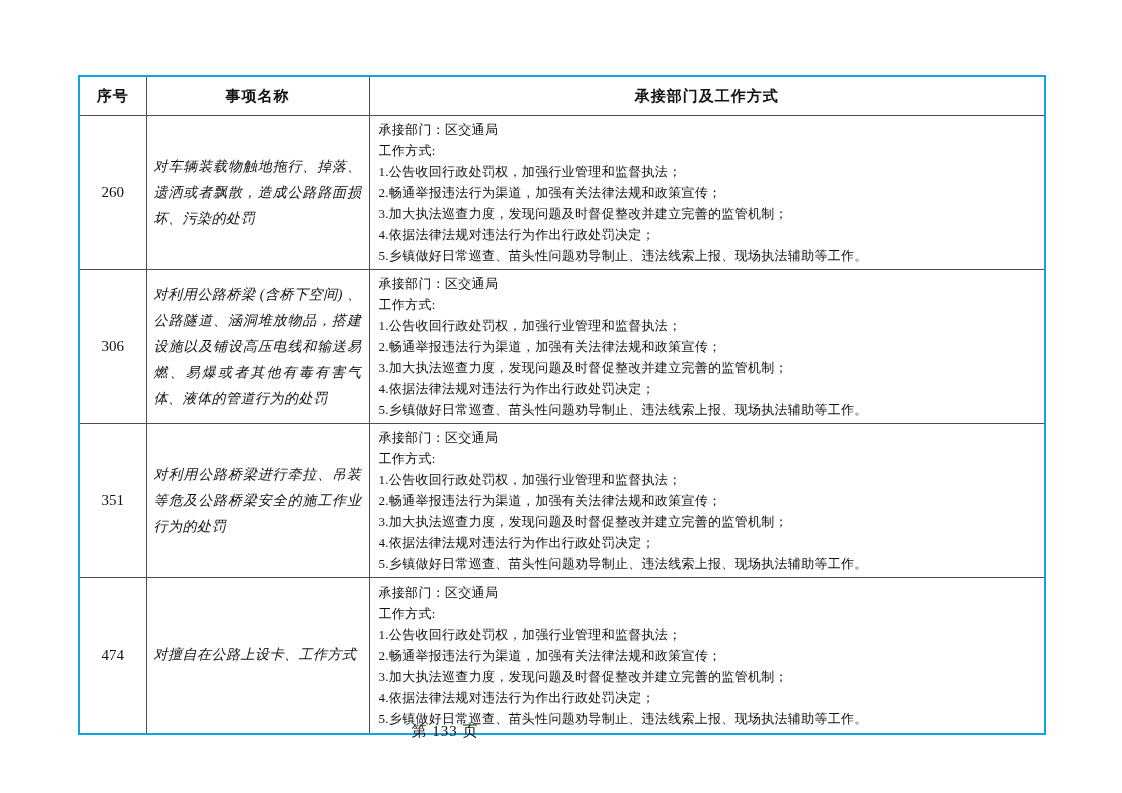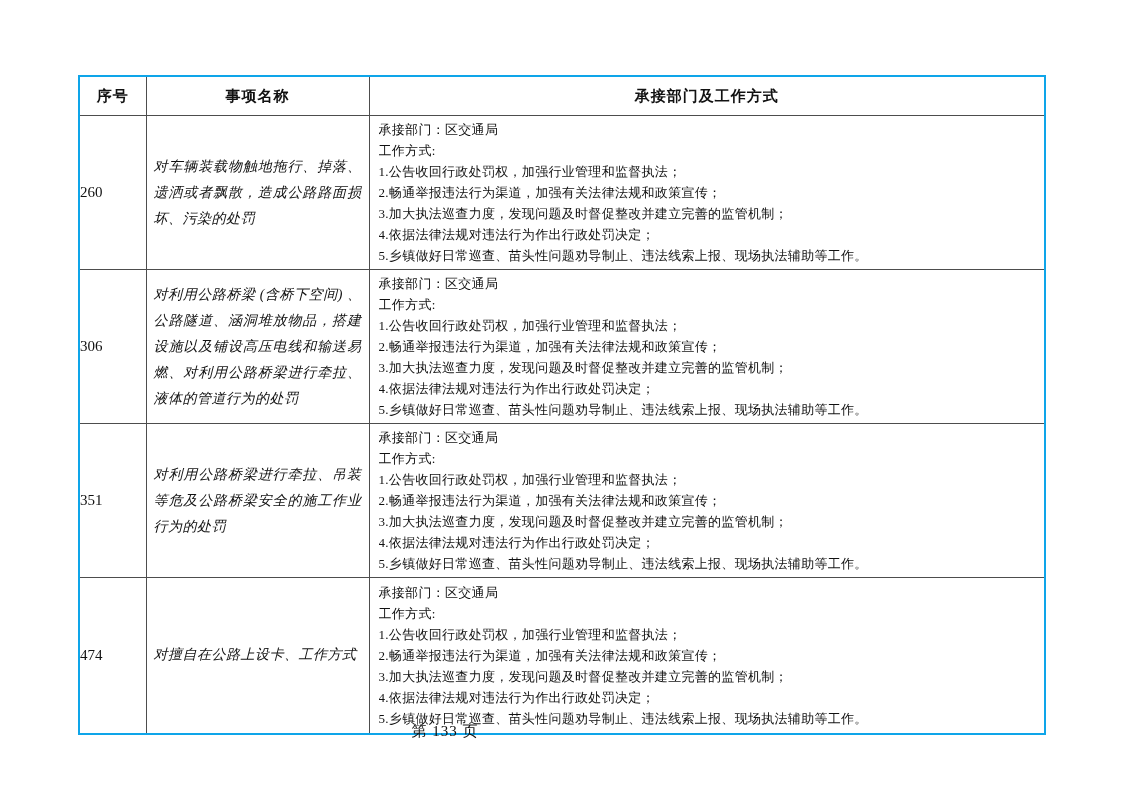--- a/index.html
+++ b/index.html
@@ -17,21 +17,21 @@
     padding:0;
     vertical-align:middle;
   }
   .doc-table th{
     font-weight:bold;font-size:15px;height:38px;text-align:center;
     letter-spacing:1px;
   }
   col.c-seq{width:67px;}
   col.c-name{width:223px;}
   col.c-work{width:676px;}
-  td.seq{font-size:15px;font-family:Liberation Serif, serif;}
+  td.seq{text-align:center;font-size:15px;font-family:Liberation Serif, serif;}
   td.name{padding:4px 7px;}
   .name-inner{
     font-size:14px;line-height:26px;text-align:justify;
     letter-spacing:0.5px;
     font-style:italic;
   }
   td.work{padding:3px 9px;}
   .wline{
     font-size:13px;line-height:21px;white-space:nowrap;overflow:hidden;
     letter-spacing:0.3px;
@@ -73,21 +73,21 @@
         <div class="wline">1.公告收回行政处罚权，加强行业管理和监督执法；</div>
         <div class="wline">2.畅通举报违法行为渠道，加强有关法律法规和政策宣传；</div>
         <div class="wline">3.加大执法巡查力度，发现问题及时督促整改并建立完善的监管机制；</div>
         <div class="wline">4.依据法律法规对违法行为作出行政处罚决定；</div>
         <div class="wline">5.乡镇做好日常巡查、苗头性问题劝导制止、违法线索上报、现场执法辅助等工作。</div>
       </td>
     </tr>
     <tr class="r-261">
       <td class="seq">306</td>
       <td class="name">
-        <div class="name-inner">对利用公路桥梁 (含桥下空间) 、公路隧道、涵洞堆放物品，搭建设施以及铺设高压电线和输送易燃、对利用公路桥梁进行牵拉、液体的管道行为的处罚</div>
+        <div class="name-inner">对利用公路桥梁 (含桥下空间) 、公路隧道、涵洞堆放物品，搭建设施以及铺设高压电线和输送易燃、易爆或者其他有毒有害气体、液体的管道行为的处罚</div>
       </td>
       <td class="work">
         <div class="wline">承接部门：区交通局</div>
         <div class="wline">工作方式:</div>
         <div class="wline">1.公告收回行政处罚权，加强行业管理和监督执法；</div>
         <div class="wline">2.畅通举报违法行为渠道，加强有关法律法规和政策宣传；</div>
         <div class="wline">3.加大执法巡查力度，发现问题及时督促整改并建立完善的监管机制；</div>
         <div class="wline">4.依据法律法规对违法行为作出行政处罚决定；</div>
         <div class="wline">5.乡镇做好日常巡查、苗头性问题劝导制止、违法线索上报、现场执法辅助等工作。</div>
       </td>

